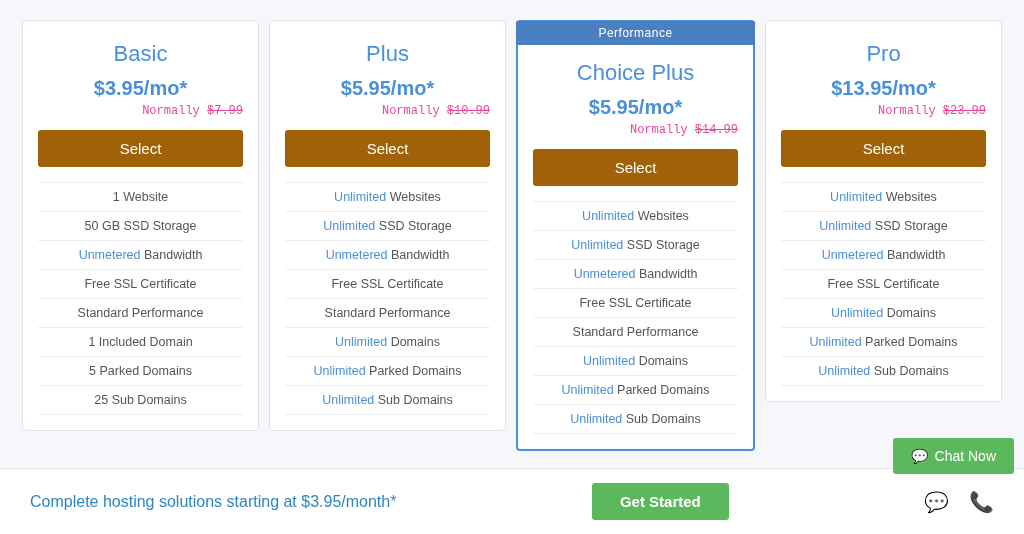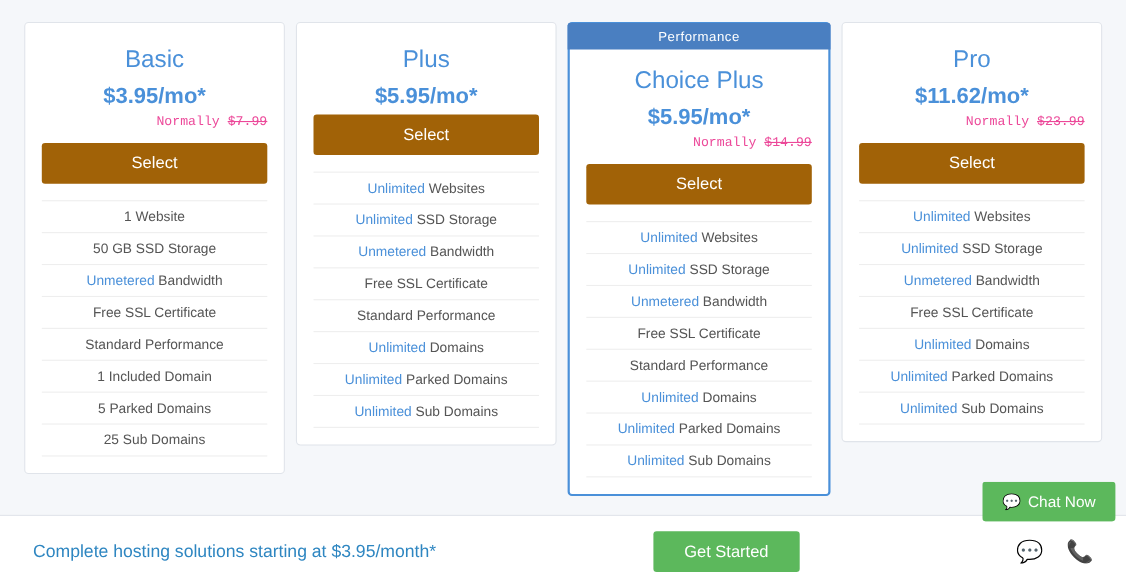--- a/index.html
+++ b/index.html
@@ -155,21 +155,21 @@
     }
 
     .get-started-btn {
       background: #5cb85c;
       color: #fff;
       border: none;
       border-radius: 3px;
       padding: 10px 28px;
       font-size: 15px;
       cursor: pointer;
-      font-weight: 400;
+      font-weight: 700;
     }
 
     .footer-icons {
       display: flex;
       gap: 20px;
       align-items: center;
     }
 
     .footer-icon {
       font-size: 20px;
@@ -209,20 +209,21 @@
           <li>Free SSL Certificate</li>
           <li>Standard Performance</li>
           <li>1 Included Domain</li>
           <li>5 Parked Domains</li>
           <li>25 Sub Domains</li>
         </ul>
       </div>
       <div class="plan-card">
         <div class="plan-title">Plus</div>
         <div class="plan-price">$5.95/mo*</div>
+        <div class="plan-normal">Normally <s>$10.99</s></div>
         <button class="select-btn">Select</button>
         <ul class="features-list">
           <li><span class="highlight">Unlimited</span> Websites</li>
           <li><span class="highlight">Unlimited</span> SSD Storage</li>
           <li><span class="highlight">Unmetered</span> Bandwidth</li>
           <li>Free SSL Certificate</li>
           <li>Standard Performance</li>
           <li><span class="highlight">Unlimited</span> Domains</li>
           <li><span class="highlight">Unlimited</span> Parked Domains</li>
           <li><span class="highlight">Unlimited</span> Sub Domains</li>
@@ -240,21 +241,21 @@
           <li><span class="highlight">Unmetered</span> Bandwidth</li>
           <li>Free SSL Certificate</li>
           <li>Standard Performance</li>
           <li><span class="highlight">Unlimited</span> Domains</li>
           <li><span class="highlight">Unlimited</span> Parked Domains</li>
           <li><span class="highlight">Unlimited</span> Sub Domains</li>
         </ul>
       </div>
       <div class="plan-card">
         <div class="plan-title">Pro</div>
-        <div class="plan-price">$11.62/mo*</div>
+        <div class="plan-price">$13.95/mo*</div>
         <div class="plan-normal">Normally <s>$23.99</s></div>
         <button class="select-btn">Select</button>
         <ul class="features-list">
           <li><span class="highlight">Unlimited</span> Websites</li>
           <li><span class="highlight">Unlimited</span> SSD Storage</li>
           <li><span class="highlight">Unmetered</span> Bandwidth</li>
           <li>Free SSL Certificate</li>
           <li><span class="highlight">Unlimited</span> Domains</li>
           <li><span class="highlight">Unlimited</span> Parked Domains</li>
           <li><span class="highlight">Unlimited</span> Sub Domains</li>

